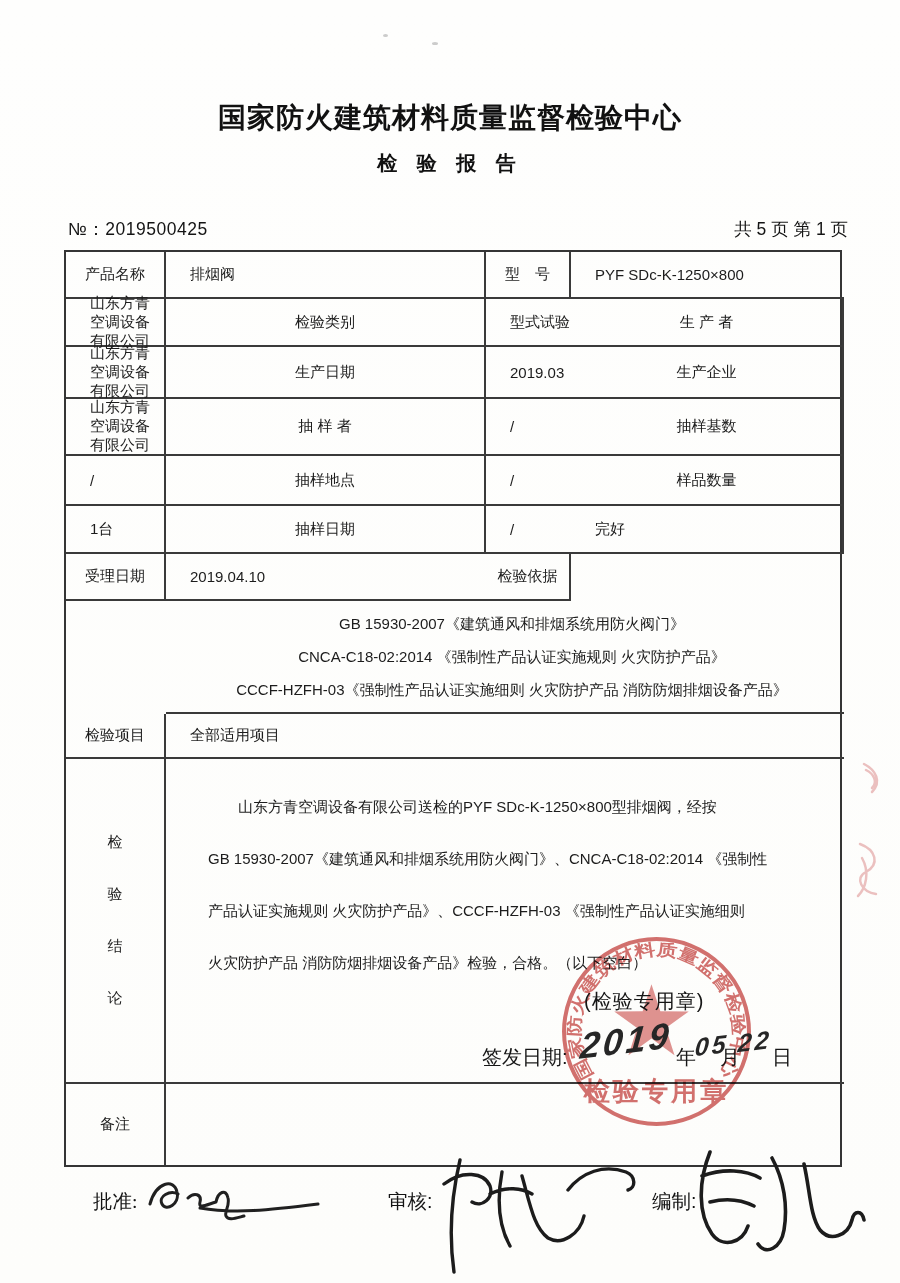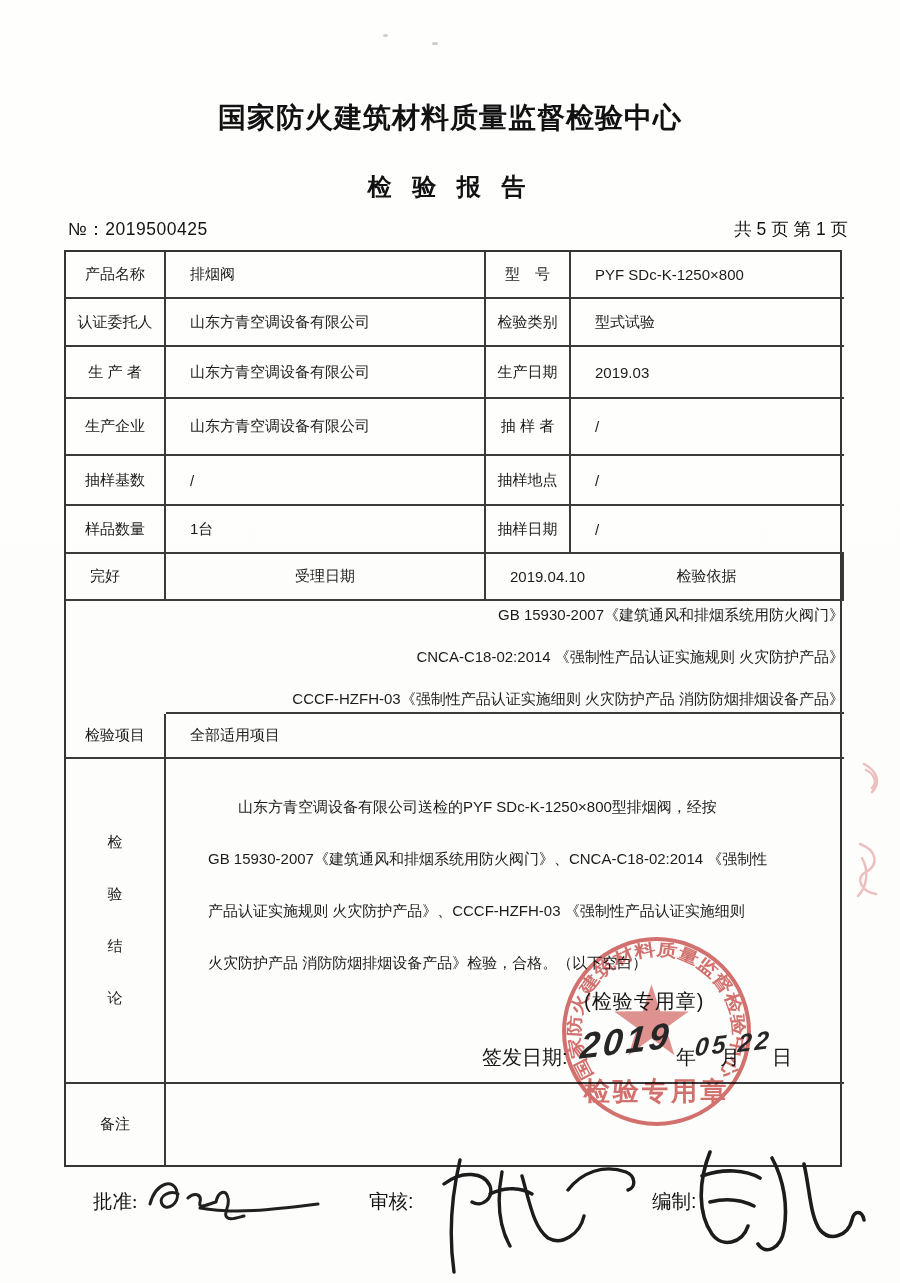--- a/index.html
+++ b/index.html
@@ -17,21 +17,21 @@
   }
   
   .center-title {
     position:absolute; top:99px; left:0; width:100%;
     text-align:center;
     font-size:28px; font-weight:800; letter-spacing:1px; color:#111;
   }
   .report-title {
     position:absolute; top:150px; left:0; width:100%;
     text-align:center;
-    font-size:24px; font-weight:800; letter-spacing:7px; color:#111;margin-top:21px;
+    font-size:20px; font-weight:800; letter-spacing:7px; color:#111;
   }
   .no-row {
     position:absolute; top:217px; left:68px; width:780px;
     display:flex; justify-content:space-between; align-items:center;
     font-size:17.5px; color:#141414;
   }
   .no-row .num { letter-spacing:0.5px; }
   
   .tbl {
     position:absolute; left:64px; top:250px;
@@ -43,41 +43,41 @@
     background:transparent;
     font-size:15px;
   }
   .c { border-right:2px solid #3a3a3a; border-bottom:2px solid #3a3a3a;
        display:flex; align-items:center; color:#1c1c1c; }
   .c.lastcol { border-right:none; }
   .c.lastrow { border-bottom:none; }
   .lab { justify-content:center; text-align:center; padding:0 4px; }
   .val { padding-left:24px; }
   .span3 { grid-column:2 / 5; }
-  .basis-cell { flex-direction:column; align-items:flex-end; justify-content:center; padding-left:14px; line-height:33px;gap:9px; }
+  .basis-cell { flex-direction:column; align-items:center; justify-content:center; padding-left:14px; line-height:33px; }
   .concl-label { flex-direction:column; justify-content:center; gap:33px; }
   .concl-cell { position:relative; display:block; padding:22px 12px 0 42px; line-height:52px; }
   .concl-cell .cl { white-space:nowrap; }
   .concl-cell .indent { text-indent:2em; }
   .remark-cell { }
   
   .stamp-svg { position:absolute; left:558px; top:933px; width:197px; height:197px;
                opacity:.82; mix-blend-mode:multiply; }
   .stamp-note { position:absolute; left:584px; top:988px; font-size:20px; color:#161616; letter-spacing:1px; }
   .sign-label { position:absolute; left:482px; top:1044px; font-size:20px; color:#161616; }
   .date-unit { position:absolute; top:1044px; font-size:20px; color:#161616; }
   .u-year { left:676px; } .u-month { left:720px; } .u-day { left:772px; }
   .hand { position:absolute; color:#262626; font-style:italic;
           transform:rotate(-7deg) skewX(-12deg); letter-spacing:3px; }
   .h-year  { left:580px; top:1020px; font-size:36px; font-weight:600; }
   .h-month { left:695px; top:1031px; font-size:25px; font-weight:600; }
   .h-day   { left:738px; top:1027px; font-size:25px; font-weight:600; }
   
   .foot-label { position:absolute; top:1188px; font-size:19.5px; color:#141414; }
-  .f-approve { left:93px;font-family:Liberation Serif, serif; } .f-review { left:369px;text-align:right; } .f-prepare { left:652px; }
+  .f-approve { left:93px;font-family:Liberation Serif, serif; } .f-review { left:388px;text-align:right; } .f-prepare { left:652px; }
   .sig { position:absolute; }
   .sig1 { left:140px; top:1166px; }
   .sig2 { left:418px; top:1146px; }
   .sig3 { left:676px; top:1136px; }
   
   .red-marks { position:absolute; left:846px; top:752px; opacity:.55; }
   .speck { position:absolute; background:#9a9a9a; opacity:.5; border-radius:50%; }
 </style>
 </head>
 <body>
@@ -91,21 +91,20 @@
     <span>共 5 页 第 1 页</span>
   </div>
 
   <div class="tbl">
 
     <div class="c lab">产品名称</div>
     <div class="c val">排烟阀</div>
     <div class="c lab">型　号</div>
     <div class="c val lastcol">PYF SDc-K-1250×800</div>
 
-    <div class="c lab">认证委托人</div>
     <div class="c val">山东方青空调设备有限公司</div>
     <div class="c lab">检验类别</div>
     <div class="c val lastcol">型式试验</div>
 
     <div class="c lab">生 产 者</div>
     <div class="c val">山东方青空调设备有限公司</div>
     <div class="c lab">生产日期</div>
     <div class="c val lastcol">2019.03</div>
 
     <div class="c lab">生产企业</div>

